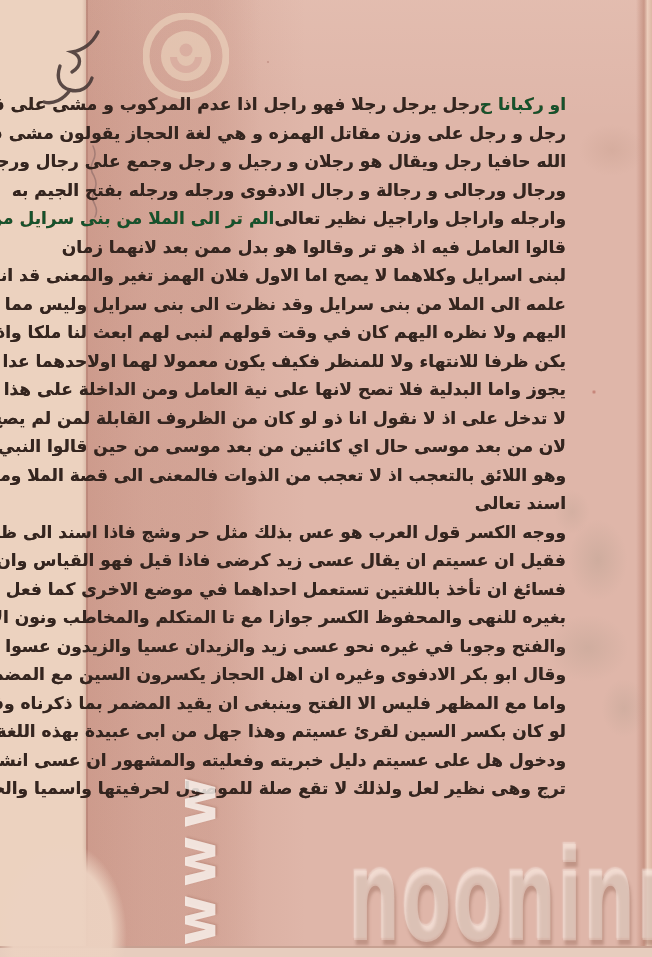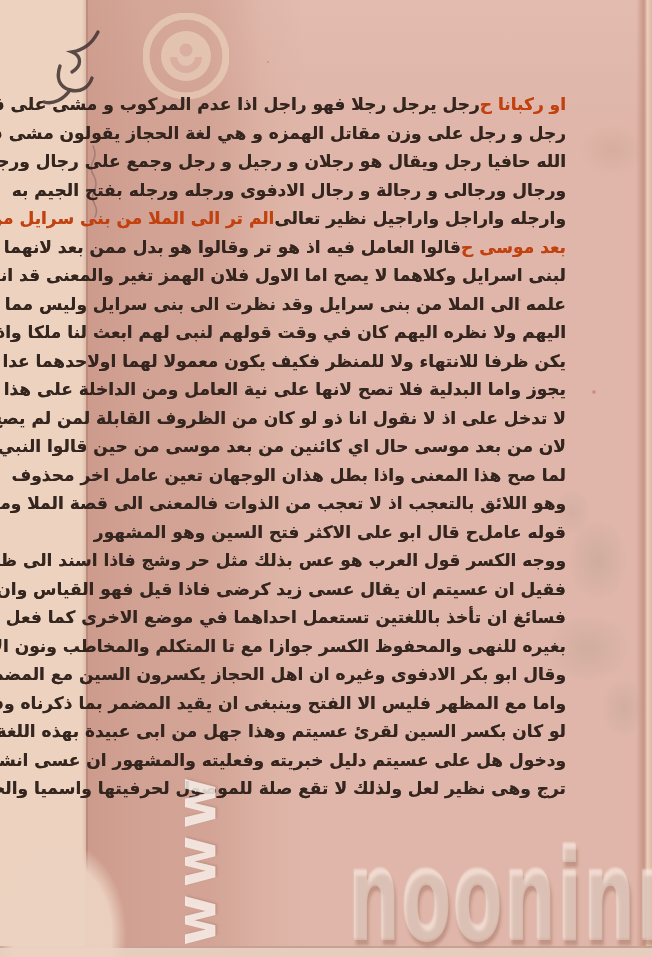--- a/index.html
+++ b/index.html
@@ -79,21 +79,21 @@
     font-weight:bold;font-size:17px;line-height:28.5px;
     color:#34251f;
   }
   .mline{
     text-align:justify;text-align-last:justify;
     white-space:nowrap; 
     display:flex;justify-content:space-between;
   }
   .mline > span{display:inline-block;}
   .seg-ink{color:#34251f;text-shadow:0 0 .6px rgba(52,37,31,.7);}
-  .seg-red{color:#c2410c;text-shadow:0 0 .6px rgba(178,58,40,.7);}
+  .seg-red{color:#14532d;text-shadow:0 0 .6px rgba(178,58,40,.7);}
 </style>
 </head>
 <body>
 
 <div class="page-surface"></div>
 <div class="gutter-band"></div>
 <div class="page-edge-line"></div>
 <div class="right-edge"></div>
 <div class="bottom-strip"></div>
 <div class="ghosts"></div>
@@ -135,21 +135,20 @@
       <span class="seg-ink">الله حافيا رجل ويقال هو رجلان و رجيل و رجل وجمع على رجال ورجيل</span>
     </div>
     <div class="mline">
       <span class="seg-ink">ورجال ورجالى و رجالة و رجال الادفوى ورجله ورجله بفتح الجيم به</span>
     </div>
     <div class="mline">
       <span class="seg-ink">وارجله واراجل واراجيل نظير تعالى</span>
       <span class="seg-red">الم تر الى الملا من بنى سرايل من</span>
     </div>
     <div class="mline">
-      <span class="seg-red">بعد موسى ح</span>
       <span class="seg-ink">قالوا العامل فيه اذ هو تر وقالوا هو بدل ممن بعد لانهما زمان</span>
     </div>
     <div class="mline">
       <span class="seg-ink">لبنى اسرايل وكلاهما لا يصح اما الاول فلان الهمز تغير والمعنى قد انتهى</span>
     </div>
     <div class="mline">
       <span class="seg-ink">علمه الى الملا من بنى سرايل وقد نظرت الى بنى سرايل وليس مما علمه</span>
     </div>
     <div class="mline">
       <span class="seg-ink">اليهم ولا نظره اليهم كان في وقت قولهم لنبى لهم ابعث لنا ملكا واذ ذا لم</span>
@@ -160,40 +159,39 @@
     <div class="mline">
       <span class="seg-ink">يجوز واما البدلية فلا تصح لانها على نية العامل ومن الداخلة على هذا بعد</span>
     </div>
     <div class="mline">
       <span class="seg-ink">لا تدخل على اذ لا نقول انا ذو لو كان من الظروف القابلة لمن لم يصح المعنى</span>
     </div>
     <div class="mline">
       <span class="seg-ink">لان من بعد موسى حال اي كائنين من بعد موسى من حين قالوا النبي لهم</span>
     </div>
     <div class="mline">
-      <span class="seg-ink">لما صح هذا المعنى واذا بطل هذان الوجهان تعين عامل اخر محذوف</span>
-    </div>
-    <div class="mline">
       <span class="seg-ink">وهو اللائق بالتعجب اذ لا تعجب من الذوات فالمعنى الى قصة الملا وما جرى</span>
     </div>
     <div class="mline">
-      <span class="seg-ink">قوله عامل</span>
-      <span class="seg-ink">ح قال ابو على الاكثر فتح السين وهو المشهور</span>
+      <span class="seg-ink">اسند تعالى</span>
     </div>
     <div class="mline">
       <span class="seg-ink">ووجه الكسر قول العرب هو عس بذلك مثل حر وشج فاذا اسند الى ظاهر</span>
     </div>
     <div class="mline">
       <span class="seg-ink">فقيل ان عسيتم ان يقال عسى زيد كرضى فاذا قيل فهو القياس وان لم يقل</span>
     </div>
     <div class="mline">
       <span class="seg-ink">فسائغ ان تأخذ باللغتين تستعمل احداهما في موضع الاخرى كما فعل ذلك</span>
     </div>
     <div class="mline">
       <span class="seg-ink">بغيره للنهى والمحفوظ الكسر جوازا مع تا المتكلم والمخاطب ونون الاناث</span>
+    </div>
+    <div class="mline">
+      <span class="seg-ink">والفتح وجوبا في غيره نحو عسى زيد والزيدان عسيا والزيدون عسوا</span>
     </div>
     <div class="mline">
       <span class="seg-ink">وقال ابو بكر الادفوى وغيره ان اهل الحجاز يكسرون السين مع المضمر</span>
     </div>
     <div class="mline">
       <span class="seg-ink">واما مع المظهر فليس الا الفتح وينبغى ان يقيد المضمر بما ذكرناه وقال ابو عبيده</span>
     </div>
     <div class="mline">
       <span class="seg-ink">لو كان بكسر السين لقرئ عسيتم وهذا جهل من ابى عبيدة بهذه اللغة ح</span>
     </div>

